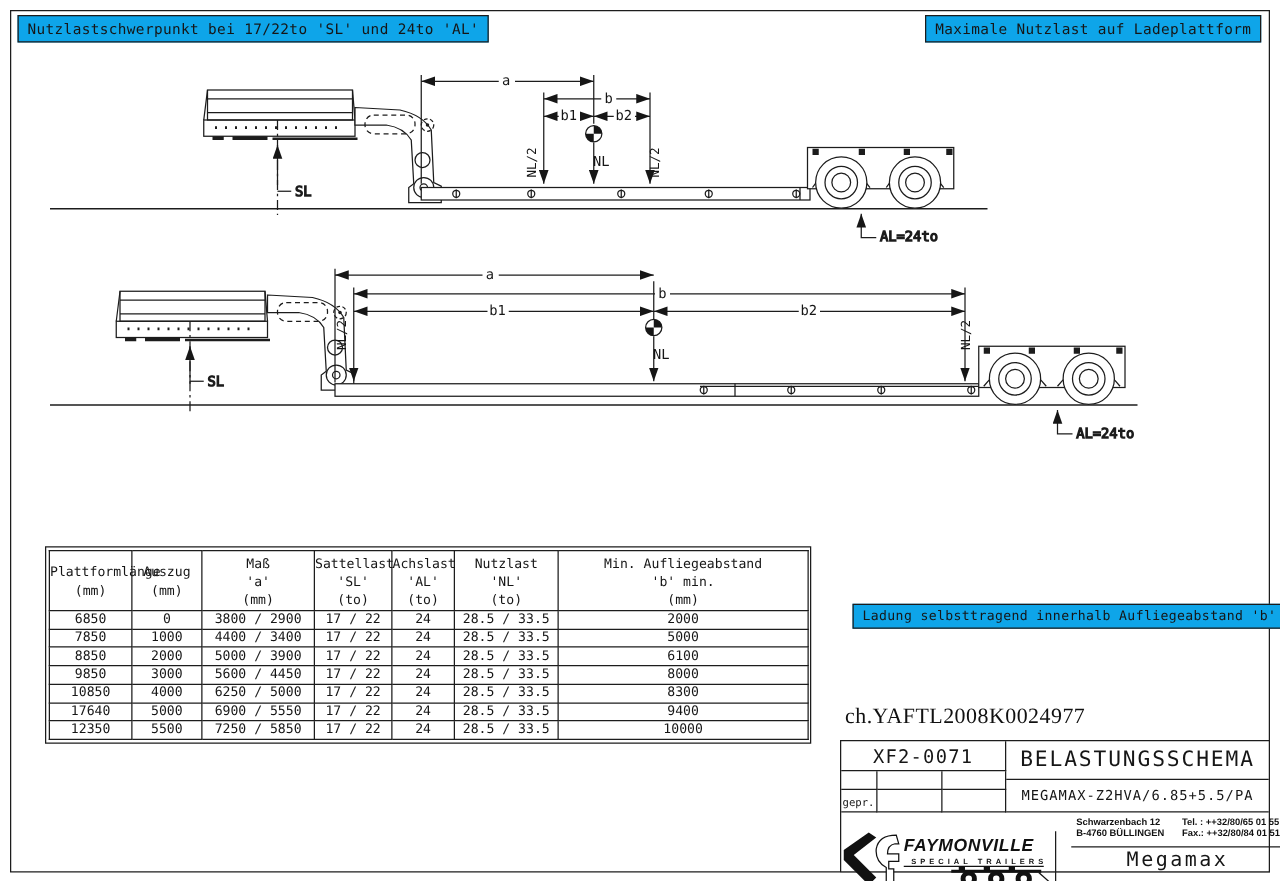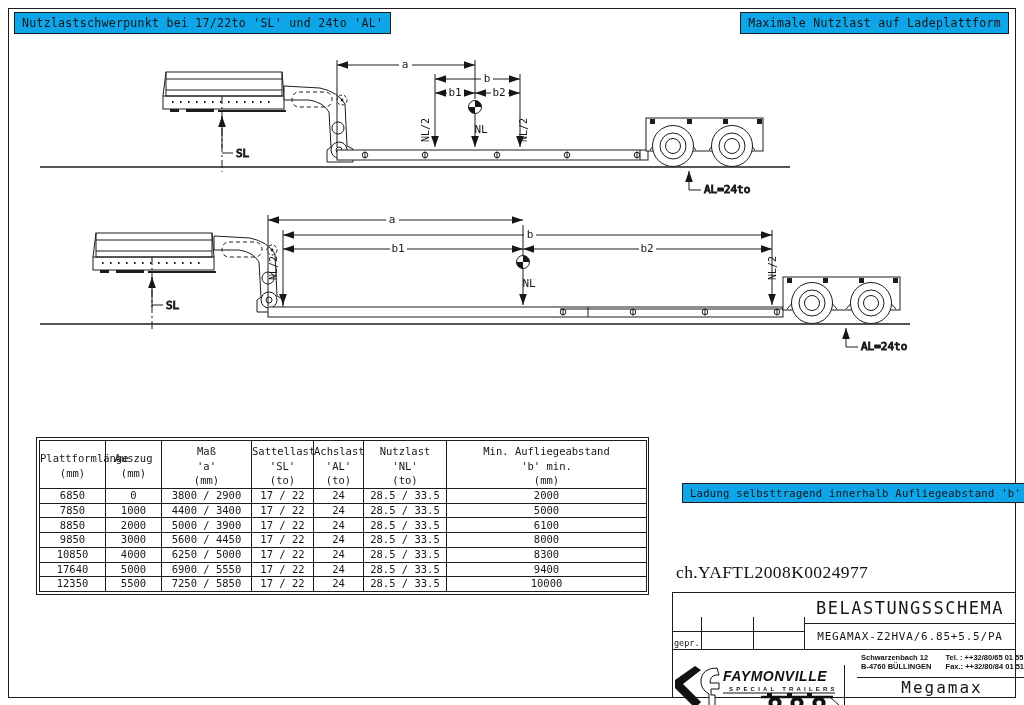--- a/index.html
+++ b/index.html
@@ -370,20 +370,21 @@
           </tr>
       </tbody>
     </table>
   </div>
 
   <div class="note-box" id="note-load">Ladung selbsttragend innerhalb Aufliegeabstand 'b'</div>
 
   <div id="chno">ch.YAFTL2008K0024977</div>
 
   <div id="tb">
+    <div class="cell br bb" id="c-num">XF2-0071</div>
     <div class="cell br bb" id="c-r2a"></div>
     <div class="cell br bb" id="c-r2b"></div>
     <div class="cell br bb" id="c-r2c"></div>
     <div class="cell br bb" id="c-r3a">gepr.</div>
     <div class="cell br bb" id="c-r3b"></div>
     <div class="cell br bb" id="c-r3c"></div>
     <div class="cell bb" id="c-title">BELASTUNGSSCHEMA</div>
     <div class="cell bb" id="c-sub">MEGAMAX-Z2HVA/6.85+5.5/PA</div>
 
     <div class="cell br" id="c-logo">

